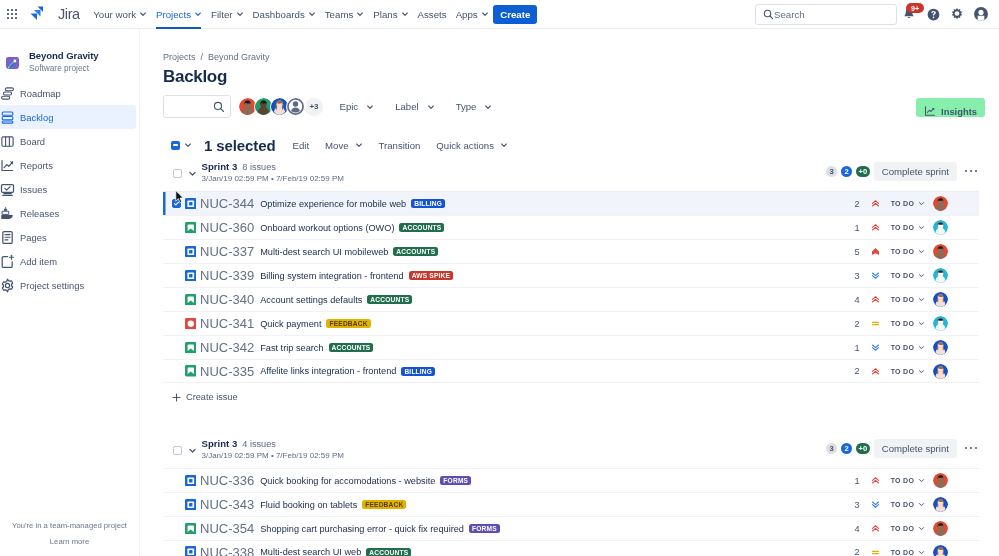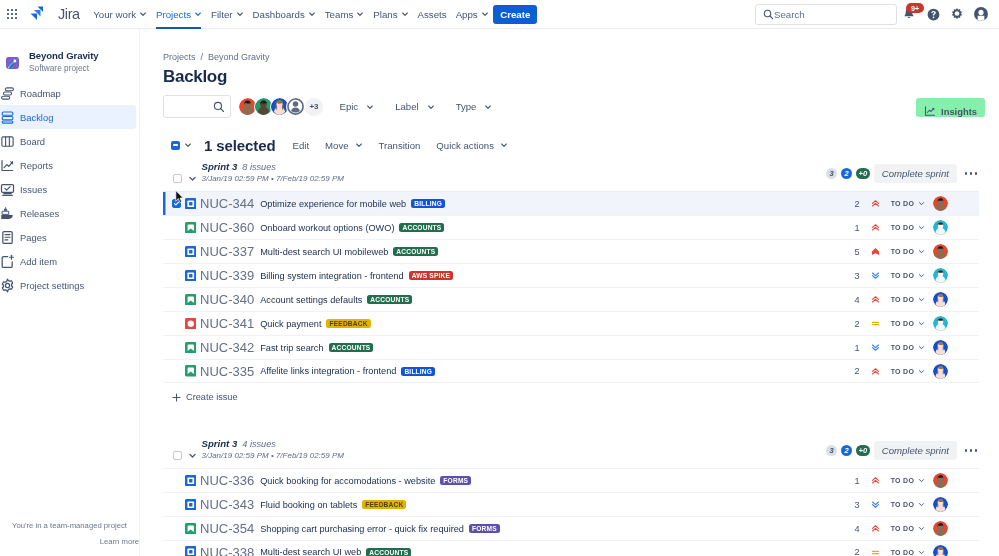--- a/index.html
+++ b/index.html
@@ -38,21 +38,21 @@
   #sidebar::after { content:""; position:absolute; right:0; top:0; bottom:0; width:1px; background:#f1f2f4;}
   .proj-head { display:flex; align-items:center; gap:10px; padding:0 0 0 6px; margin-bottom:7px; margin-top:16px;}
   .proj-avatar { width:13px; height:13px; border-radius:3px; flex:0 0 13px; position:relative; overflow:hidden;}
   .proj-name { font-size:9.6px; font-weight:700; color:#172b4d; line-height:12px; letter-spacing:-0.1px;}
   .proj-type { font-size:8.3px; color:#6b778c; line-height:11px; margin-top:1px;}
   .snav { height:24px; display:flex; align-items:center; gap:5px; font-size:9.4px; color:#44546f; cursor:pointer;}
   .snav.sel { background:#e9f2fe; color:#1868db; width:136px; border-radius:0 3px 3px 0;}
   .snav .sicon { width:15px; height:15px; display:flex; align-items:center; justify-content:center; flex:0 0 15px;}
   .sidebar-foot { position:absolute; bottom:10px; left:0; width:139px; text-align:center; }
   .sidebar-foot .l1 { font-size:7.7px; color:#6b778c;}
-  .sidebar-foot .l2 { font-size:7.7px; color:#6b778c; margin-top:7px; cursor:pointer;text-align:right;}
+  .sidebar-foot .l2 { font-size:7.7px; color:#6b778c; margin-top:7px; cursor:pointer;}
 
   
   #content { flex:1; padding:0 0 0 23px; position:relative; overflow:hidden;}
   .breadcrumb { font-size:9px; color:#626f86; margin-top:23px; display:flex; gap:5px;}
   .breadcrumb span { cursor:pointer;}
   .breadcrumb .sep { cursor:default;}
   .page-title { font-size:17px; font-weight:700; color:#172b4d; margin-top:5px; letter-spacing:-0.3px;}
   .filterbar { display:flex; align-items:center; margin-top:8px; position:relative;}
   .fsearch { width:68px; height:23px; border:1px solid #dfe1e6; border-radius:3px; display:flex; align-items:center; justify-content:flex-end; padding:0 5px; background:#fff; cursor:text;}
   .avatars { display:flex; align-items:center; margin-left:7px;}
@@ -65,21 +65,21 @@
   .actionbar { display:flex; align-items:center; margin-top:17px; height:20px; padding-left:8px;}
   .cb-ind { width:9px; height:9px; border-radius:2px; background:#1868db; display:flex; align-items:center; justify-content:center; cursor:pointer;}
   .cb-ind i { width:5px;height:1.4px;background:#fff;display:block;border-radius:1px;}
   .ab-caret { margin-left:4px; color:#44546f; cursor:pointer;}
   .ab-label { font-size:15px; color:#172b4d; margin-left:12px; font-weight:600; letter-spacing:-0.1px;}
   .ab-btn { font-size:9.6px; color:#44546f; padding:0 8px; height:20px; display:flex; align-items:center; gap:6px; cursor:pointer; border-radius:3px;}
 
   
   .sprint { margin-top:3px; padding-right:20px;}
   .sprint + .sprint { margin-top:25px;}
-  .sprint-head { display:flex; align-items:flex-end; height:25px; padding-top:3px; padding-left:9.5px;font-style:italic;}
+  .sprint-head { display:flex; align-items:center; height:25px; padding-top:3px; padding-left:9.5px;}
   .sh-cb { width:9px; height:9px; border:1px solid #c3c8d1; border-radius:2px; flex:0 0 9px; margin-top:3px; cursor:pointer;}
   .sh-caret { margin-left:6px; margin-right:5px; color:#44546f; display:flex; margin-top:3px; cursor:pointer;}
   .sh-name { font-size:9.6px; font-weight:700; color:#172b4d;}
   .sh-count { font-size:9.2px; color:#5e6c84; margin-left:5px;}
   .sh-dates { font-size:8px; color:#5e6c84; margin-top:2px;}
   .sh-right { margin-left:auto; display:flex; align-items:center; gap:4px; margin-top:-2px; justify-content:flex-end; width:153px;}
   .pill { height:11px; min-width:11px; border-radius:6px; display:flex; align-items:center; justify-content:center; font-size:7.6px; font-weight:700; color:#fff; padding:0 3px; cursor:pointer; line-height:11px;}
   .pill.grey { background:#dcdfe4; color:#44546f;}
   .pill.blue { background:#1868db;}
   .pill.green { background:#216e4e;}

